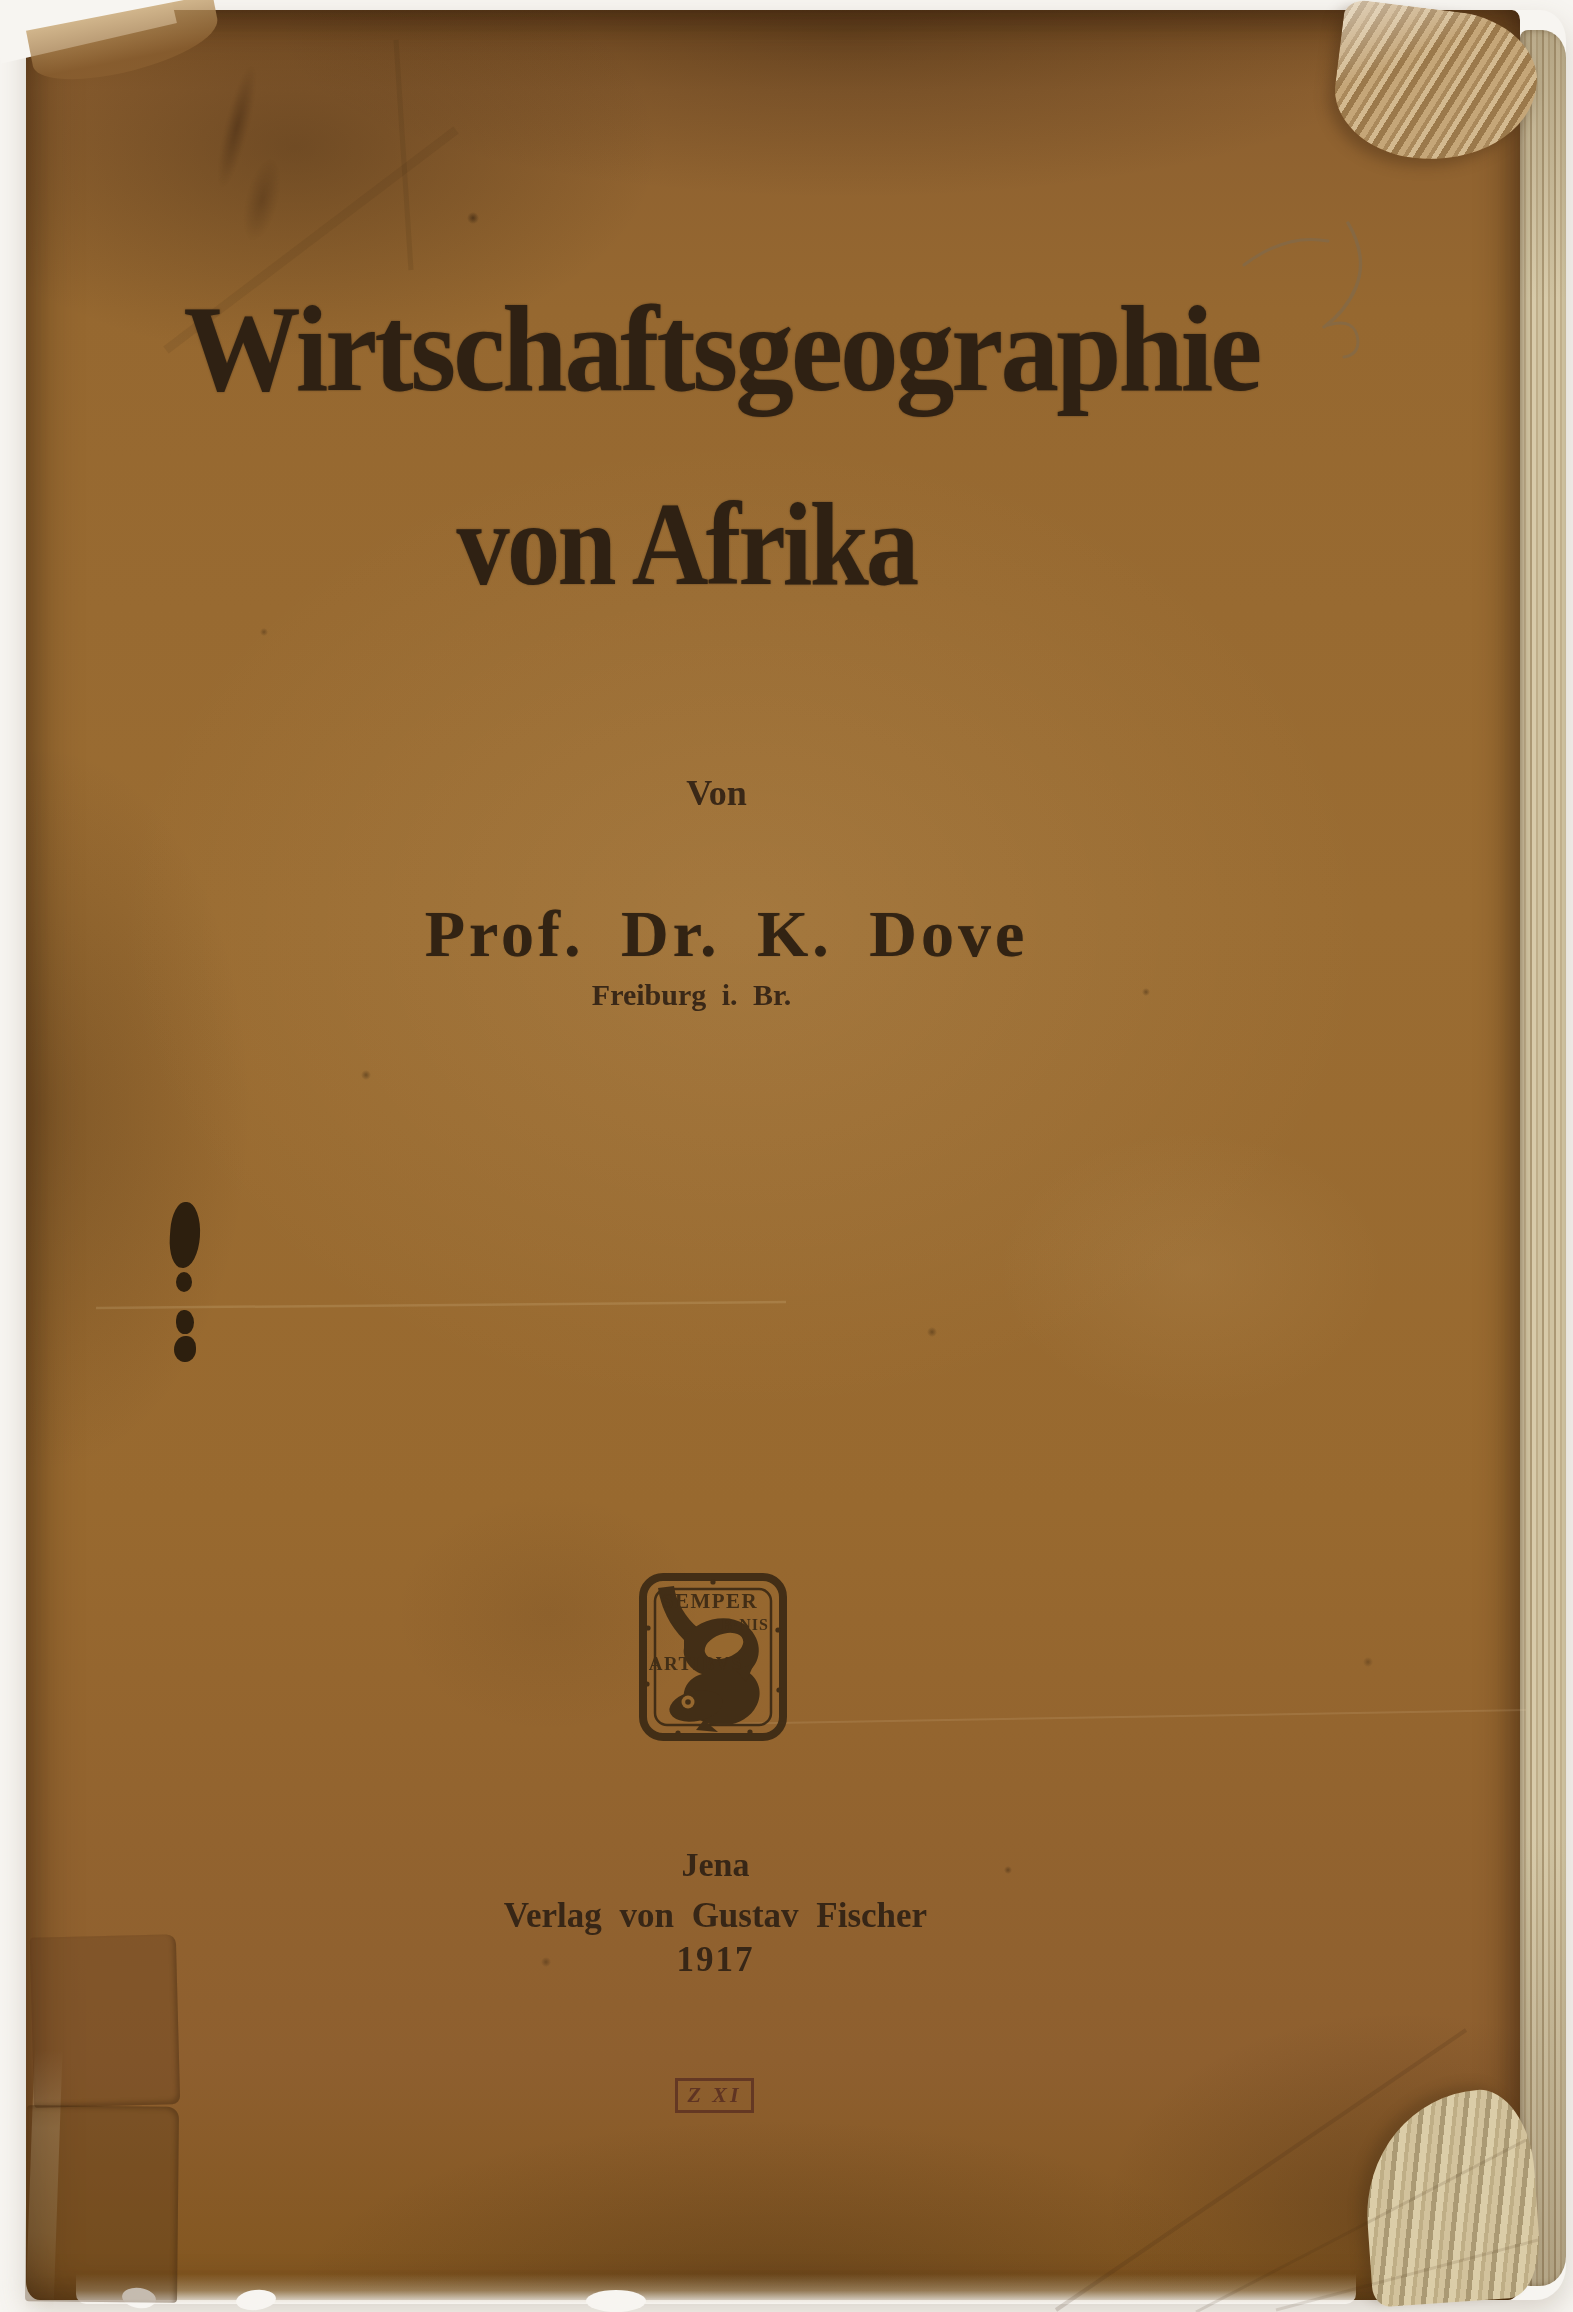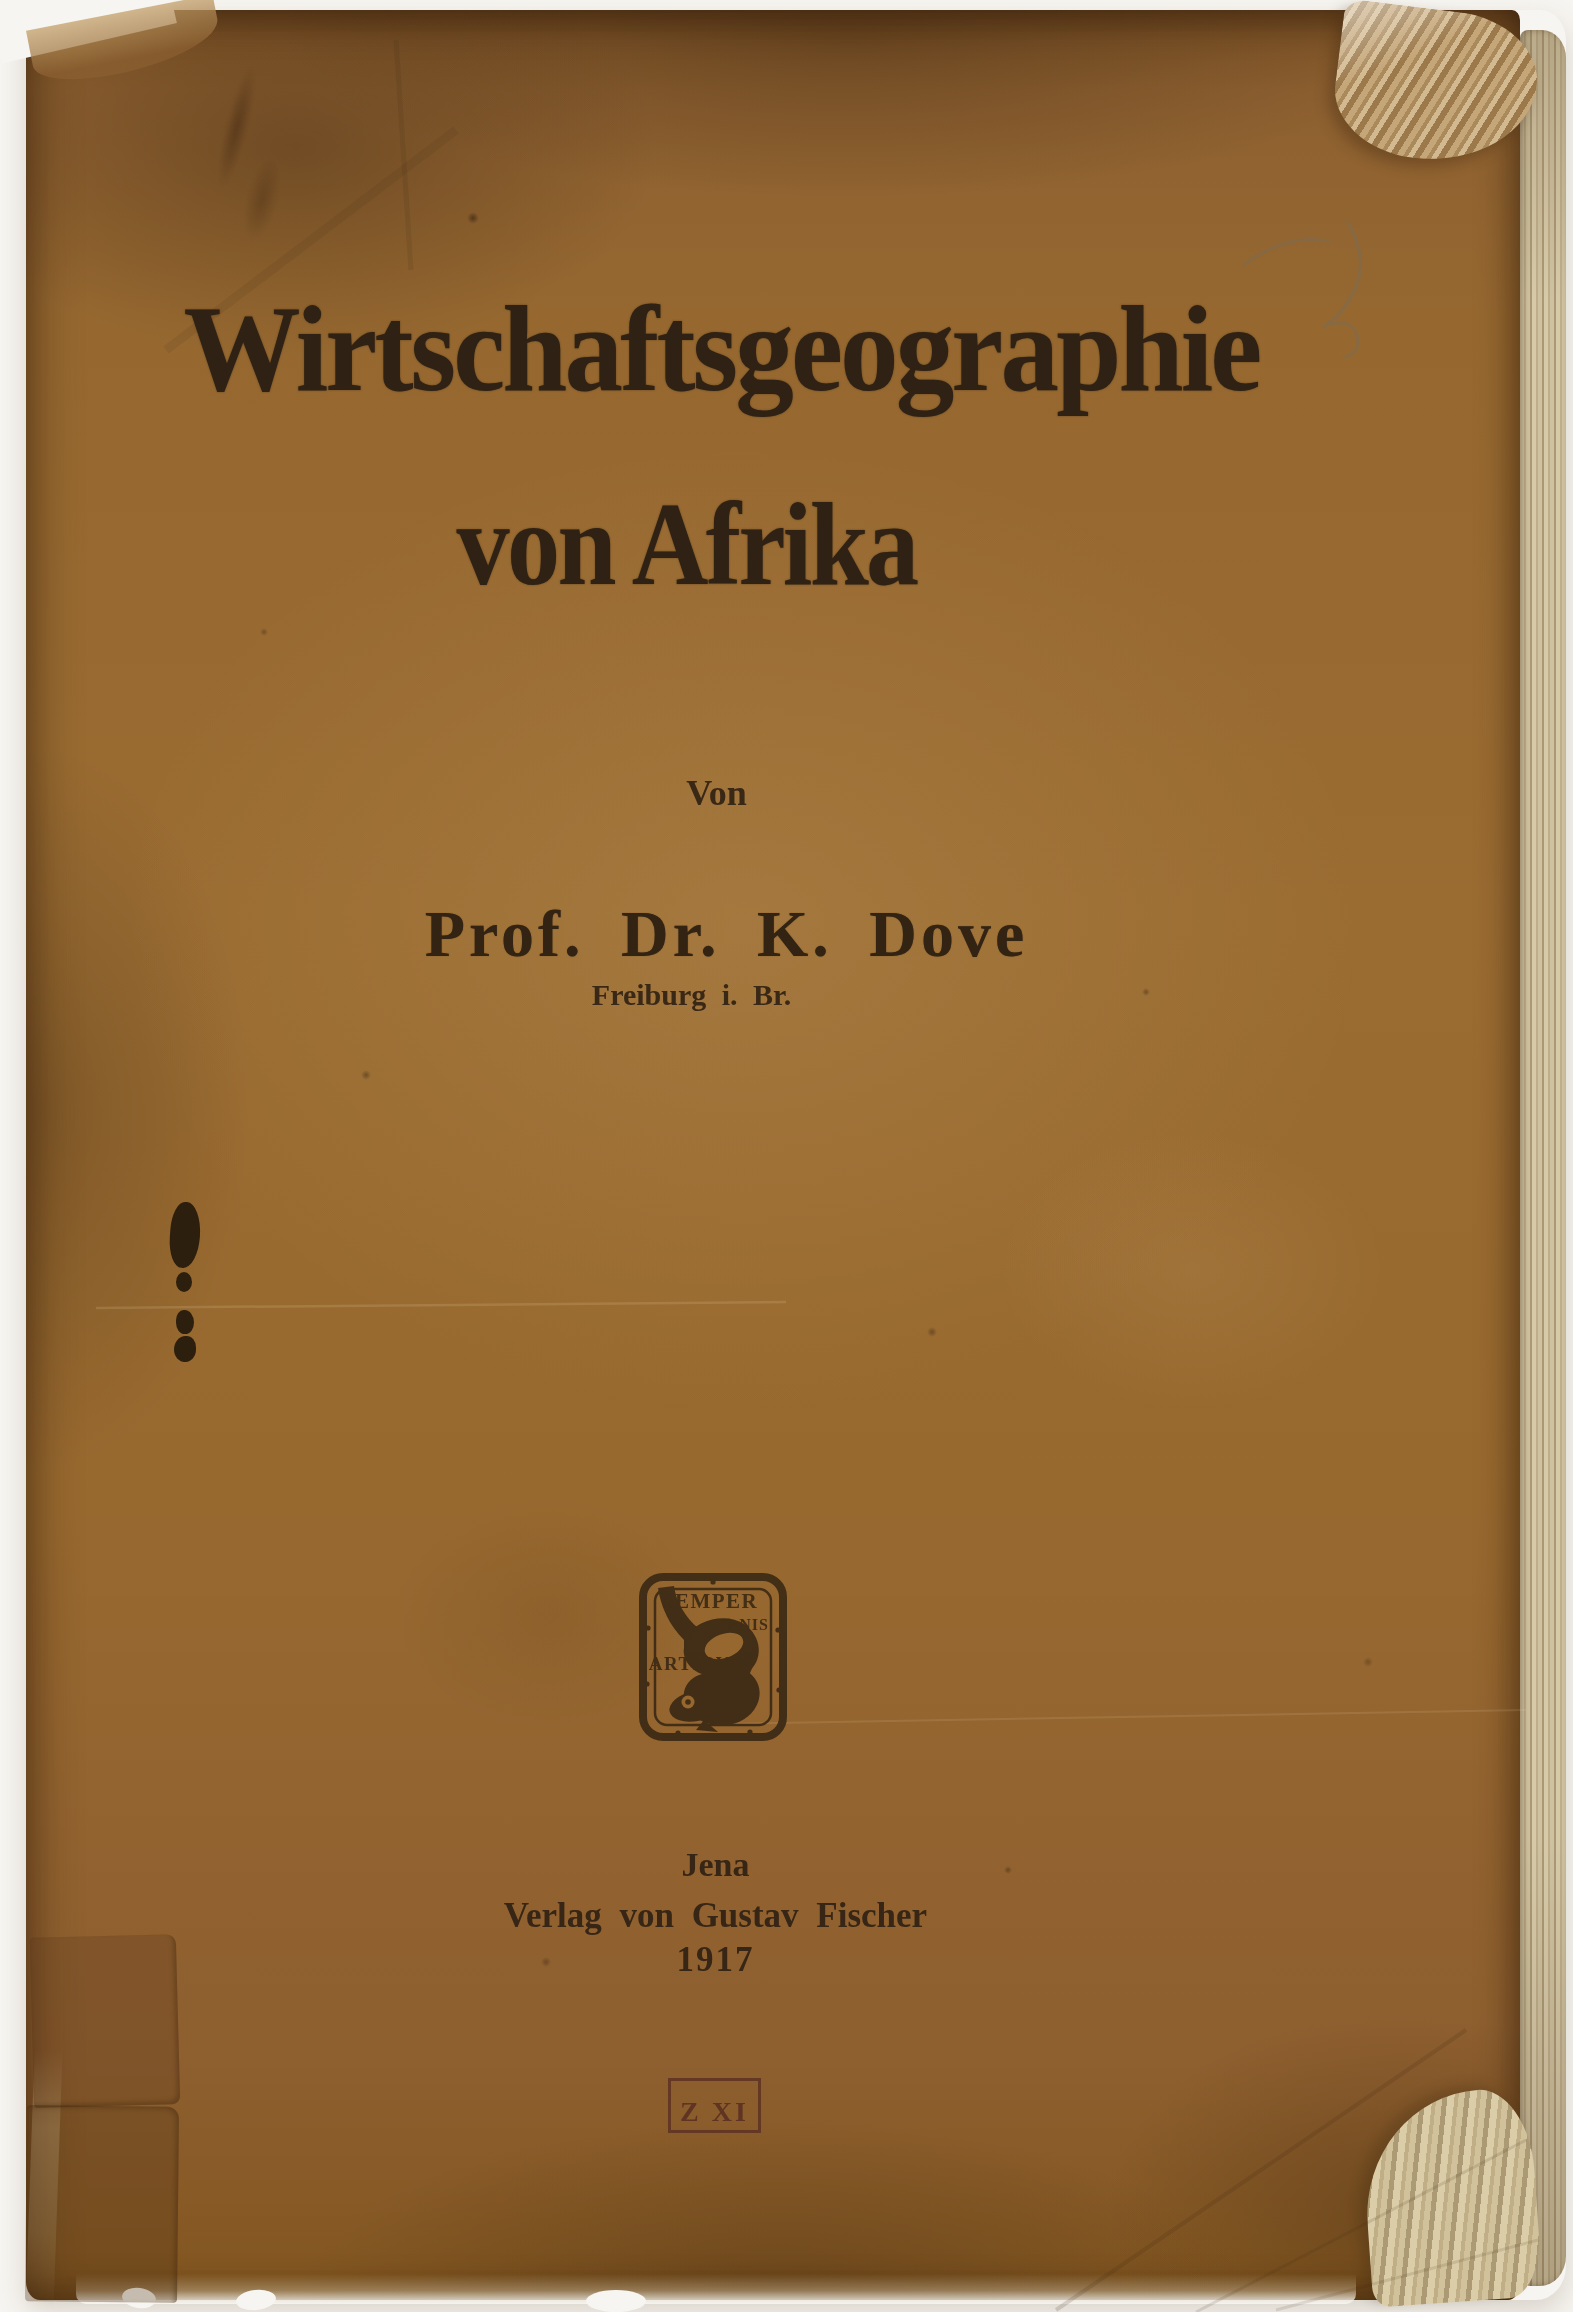--- a/index.html
+++ b/index.html
@@ -118,22 +118,23 @@
   .byline{top:772px;font-size:36px;font-weight:700;color:#3a2817;transform:translateX(-70px);}
   .author{top:896px;font-size:66px;font-weight:700;letter-spacing:4px;word-spacing:16px;
     color:#32231303;color:#322313;transform:translateX(-60px);text-shadow:0 0 1px rgba(46,32,20,.5);}
   .place{top:978px;font-size:30px;font-weight:700;word-spacing:8px;color:#3a2817;transform:translateX(-95px);}
   .imprint-city{top:1846px;font-size:34px;font-weight:700;color:#372616;transform:translateX(-71px);}
   .imprint-pub{top:1896px;font-size:35px;font-weight:700;word-spacing:9px;color:#372616;transform:translateX(-71px);}
   .imprint-year{top:1940px;font-size:35px;font-weight:700;letter-spacing:2px;color:#372616;transform:translateX(-71px);}
   .shelf{top:2078px;transform:translateX(-72px);}
   .shelf-box{
     display:inline-block;border:3px solid rgba(93,49,34,.85);
-    padding:15px 9px 2px 9px;font-size:28px;font-weight:700;letter-spacing:3px;
+    padding:1px 9px 2px 9px;font-size:22px;font-weight:700;letter-spacing:3px;
     color:rgba(93,49,34,.95);
+    font-style:italic;
   }
   .emblem{position:absolute;left:638px;top:1572px;width:150px;height:170px;opacity:.92;}
   .pencil{position:absolute;left:1190px;top:185px;width:240px;height:170px;opacity:.55;}
   .inkblots div{position:absolute;background:#2d1f0e;}
   .blot-a{left:144px;top:1192px;width:30px;height:66px;border-radius:46% 54% 52% 48%;transform:rotate(4deg);}
   .blot-b{left:150px;top:1262px;width:16px;height:20px;border-radius:50%;}
   .blot-c{left:150px;top:1300px;width:18px;height:24px;border-radius:45% 55% 50% 50%;}
   .blot-d{left:148px;top:1326px;width:22px;height:26px;border-radius:55% 45% 50% 50%;}
   .creases{position:absolute;left:0;top:0;width:1573px;height:2312px;}
 </style>

